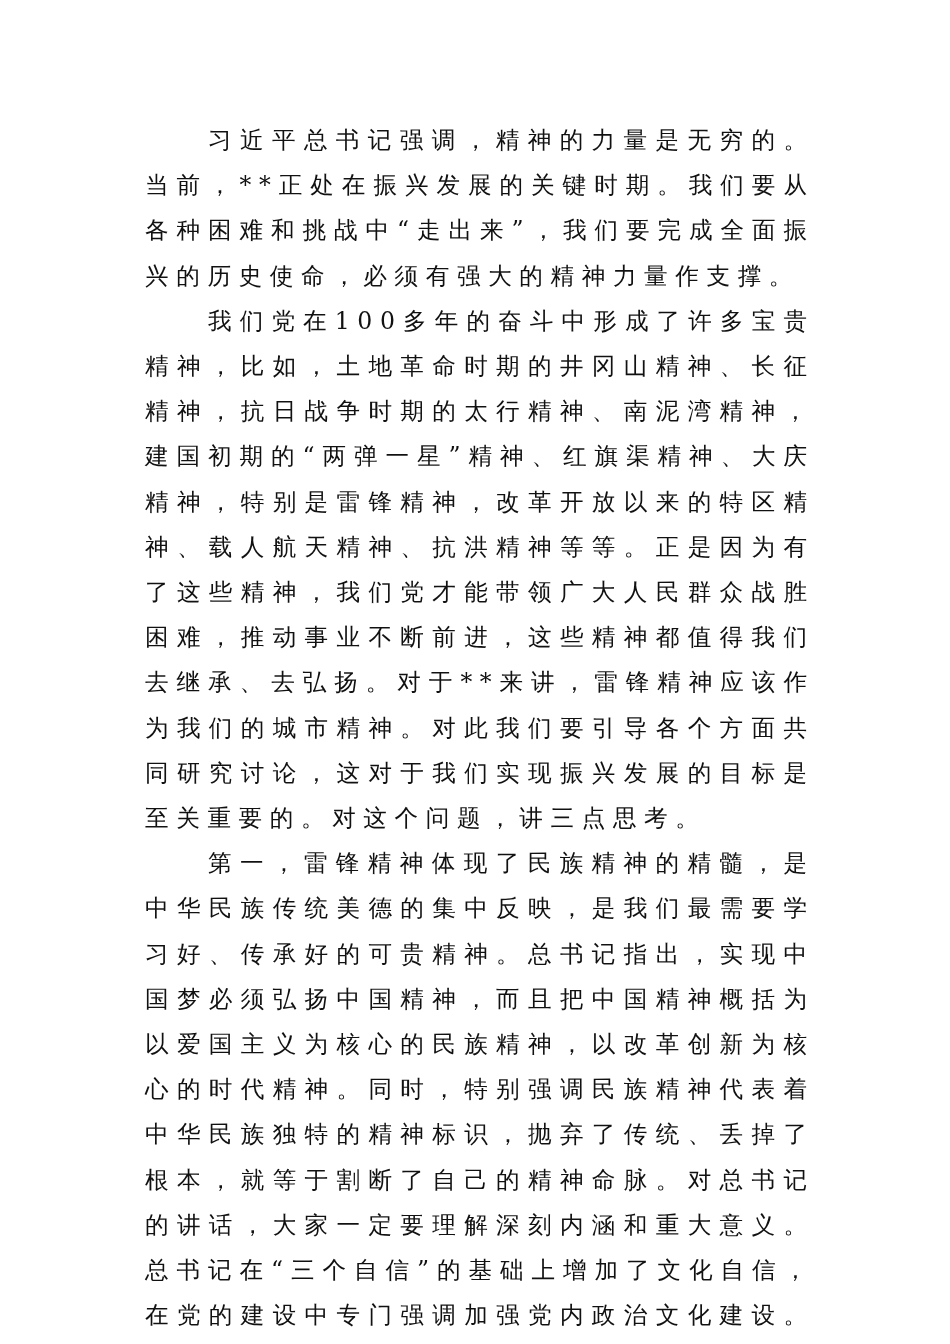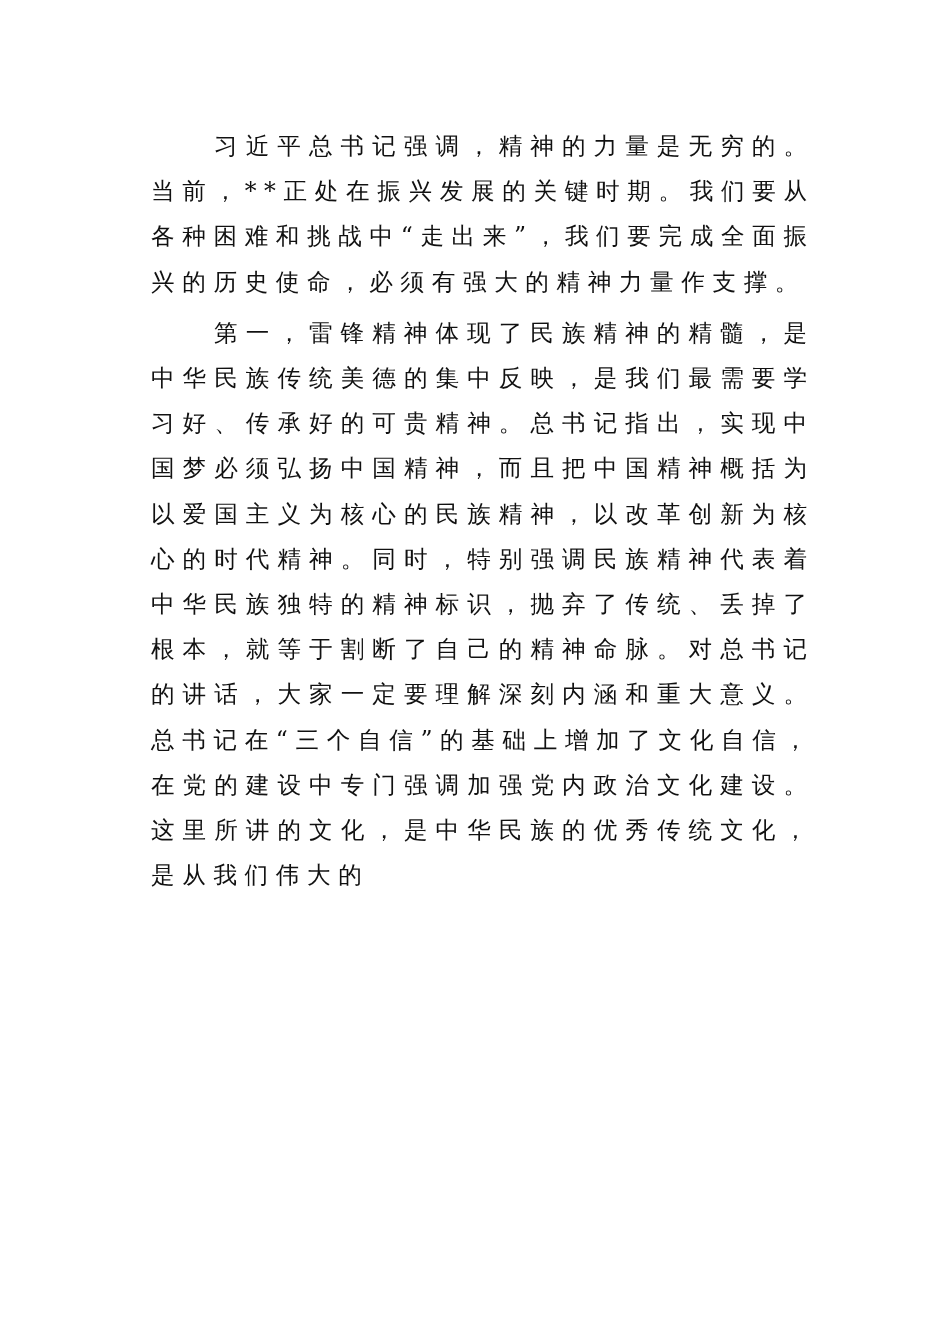--- a/index.html
+++ b/index.html
@@ -13,32 +13,33 @@
       position: relative;
       overflow: hidden;
     }
     .page {
       position: absolute;
       left: 145px;
       top: 118px;
       width: 662px;
     }
     .para {
-      margin: 6px;
+      margin: 0;
       font-family: "DejaVu Serif", "Liberation Serif", serif;
       font-size: 23.6px;
       line-height: 45.2px;
       color: #111111;
       text-align: justify;
       text-justify: inter-character;
       letter-spacing: 7.6px;
       text-indent: 63px;
       word-break: break-all;
       margin-right: -7.6px;
     }
   </style>
 </head>
 <body>
 
 <div class="page">
   <p class="para">习近平总书记强调，精神的力量是无穷的。当前，**正处在振兴发展的关键时期。我们要从各种困难和挑战中“走出来”，我们要完成全面振兴的历史使命，必须有强大的精神力量作支撑。</p>
+  <p class="para">我们党在100多年的奋斗中形成了许多宝贵精神，比如，土地革命时期的井冈山精神、长征精神，抗日战争时期的太行精神、南泥湾精神，建国初期的“两弹一星”精神、红旗渠精神、大庆精神，特别是雷锋精神，改革开放以来的特区精神、载人航天精神、抗洪精神等等。正是因为有了这些精神，我们党才能带领广大人民群众战胜困难，推动事业不断前进，这些精神都值得我们去继承、去弘扬。对于**来讲，雷锋精神应该作为我们的城市精神。对此我们要引导各个方面共同研究讨论，这对于我们实现振兴发展的目标是至关重要的。对这个问题，讲三点思考。</p>
   <p class="para">第一，雷锋精神体现了民族精神的精髓，是中华民族传统美德的集中反映，是我们最需要学习好、传承好的可贵精神。总书记指出，实现中国梦必须弘扬中国精神，而且把中国精神概括为以爱国主义为核心的民族精神，以改革创新为核心的时代精神。同时，特别强调民族精神代表着中华民族独特的精神标识，抛弃了传统、丢掉了根本，就等于割断了自己的精神命脉。对总书记的讲话，大家一定要理解深刻内涵和重大意义。总书记在“三个自信”的基础上增加了文化自信，在党的建设中专门强调加强党内政治文化建设。这里所讲的文化，是中华民族的优秀传统文化，是从我们伟大的</p>
 </div>
 
 </body></html>

